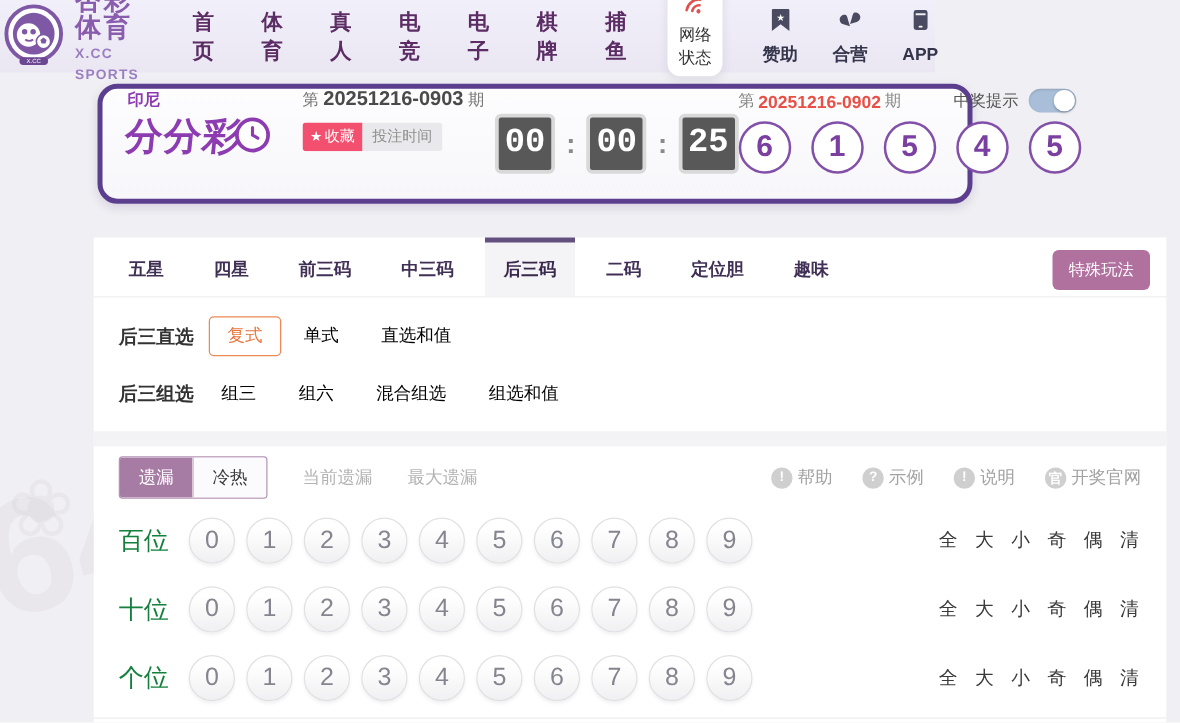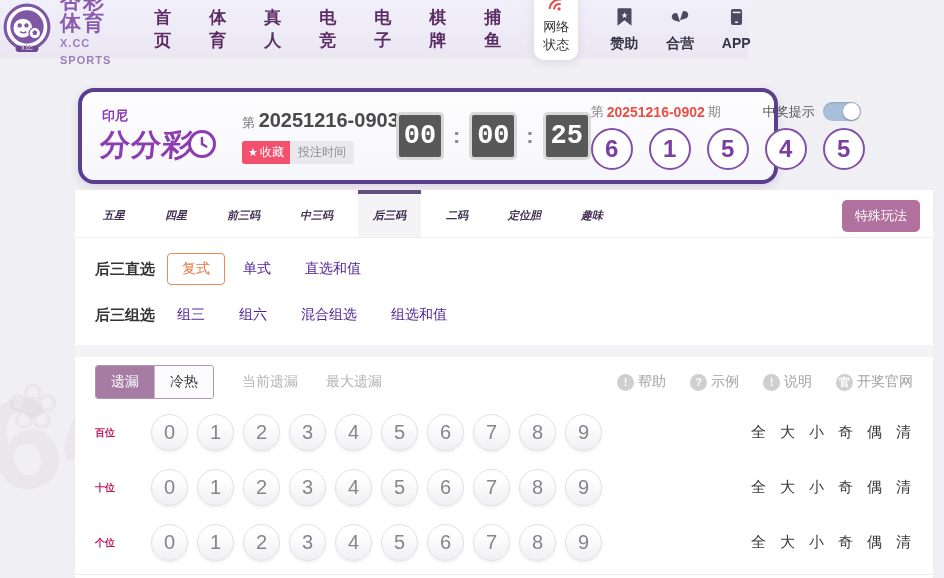--- a/index.html
+++ b/index.html
@@ -31,33 +31,33 @@
   .net-box { background: #ffffff; border-radius: 10px; box-shadow: 0 3px 8px rgba(90,70,120,0.12);
     padding: 16px 9px 6px 9px; margin-left: 14px; margin-top: -14px;
     display: flex; flex-direction: column; align-items: center; }
   .net-icon { transform: rotate(-38deg); margin-bottom: 0px; margin-top: -8px; }
   .net-label { font-size: 13px; color: #333; }
   .quick-links { display: flex; margin-left: 18px; }
   .quick-link { width: 56px; display: flex; flex-direction: column; align-items: center; cursor: pointer; }
   .quick-link .ql-label { font-size: 14px; font-weight: bold; color: #34344a; margin-top: 3px; }
 
   
-  .banner { position: absolute; left: 78px; top: 88px; width: 700px; height: 96px;
+  .banner { position: absolute; left: 78px; top: 67px; width: 700px; height: 96px;
     background: linear-gradient(180deg,#fdfdfe,#f7f6fa);
     border: 4px solid #5b3e8e; border-radius: 16px;
     box-shadow: 0 3px 8px rgba(80,60,120,0.15);
-    display: flex; align-items: center; }
+    display: flex; }
   .lot-logo { position: relative; margin-left: 18px; width: 128px; flex: 0 0 auto; }
   .lot-region { font-size: 13px; font-weight: bold; color: #8d3bb0; display: block; margin-left: 2px; }
   .lot-name-row { display: flex; align-items: center; }
   .lot-name { font-size: 30px; font-weight: bold; color: #8d3bb0; transform: skewX(-6deg); letter-spacing: 1px; }
   .lot-clock { margin-left: -6px; margin-top: 2px; }
   .issue-block { margin-left: 14px; width: 148px; flex: 0 0 auto; }
   .issue-line { font-size: 13px; color: #777; white-space: nowrap; }
-  .issue-num { font-size: 20px; font-weight: bold; color: #4a4a4a; }
+  .issue-num { font-size: 16px; font-weight: bold; color: #4a4a4a; }
   .fav-row { display: inline-flex; align-items: stretch; margin-top: 9px; border-radius: 3px; overflow: hidden; }
   .fav-badge { background: #f2506e; color: #fff; font-size: 12px; padding: 3px 6px; display: flex; align-items: center; cursor: pointer; }
   .fav-badge .star { font-size: 11px; margin-right: 2px; }
   .bet-time { background: #e9e8ec; color: #8f8f8f; font-size: 12px; padding: 3px 8px; display: flex; align-items: center; }
   .timer { display: flex; align-items: center; margin-left: 6px; flex: 0 0 auto; }
   .t-box { width: 48px; height: 48px; background: #585858; border: 3px solid #d9d9d9; border-radius: 5px;
     color: #fff; font-size: 27px; font-weight: bold; display: flex; align-items: center; justify-content: center;
     font-family: "Liberation Mono","DejaVu Sans Mono",monospace; }
   .t-colon { color: #8a8a8a; font-size: 22px; font-weight: bold; margin: 0 9px; }
   .banner-right { margin-left: auto; margin-right: 20px; flex: 0 0 auto; }
@@ -71,48 +71,48 @@
   .win-balls { display: flex; margin-top: 7px; }
   .win-balls .win-ball { width: 42px; height: 42px; border-radius: 50%; border: 2px solid #8250a8;
     color: #7a3fa0; font-size: 24px; font-weight: bold; display: flex; align-items: center; justify-content: center;
     margin-right: 16px; background: #fff; }
   .win-balls .win-ball:last-child { margin-right: 0; }
 
   
   .panel { position: absolute; left: 75px; top: 190px; width: 858px; height: 388px; background: #ffffff; }
 
   .tabbar { display: flex; align-items: stretch; height: 48px; border-bottom: 1px solid #f0eef2; padding-left: 8px; position: relative; }
-  .tab { font-size: 11px; font-weight: bold; color: #413055; padding: 0 15px; margin: 0 5px;
-    display: flex; align-items: center; border-top: 4px solid transparent; cursor: pointer; font-style: italic; }
+  .tab { font-size: 14px; font-weight: bold; color: #413055; padding: 0 15px; margin: 0 5px;
+    display: flex; align-items: center; border-top: 4px solid transparent; cursor: pointer; }
   .tab.active { border-top-color: #63507f; background: #f4f3f6; color: #38284c; }
   .special-btn { position: absolute; right: 13px; top: 10px; background: #b0719f; color: #fff;
     font-size: 13px; padding: 7px 13px; border-radius: 5px; cursor: pointer; }
 
   .play-area { padding: 8px 20px 0 20px; }
   .play-row { display: flex; align-items: center; height: 46px; }
   .play-group { font-size: 15px; font-weight: bold; color: #333; width: 80px; flex: 0 0 auto; }
-  .play-opt { font-size: 14px; color: #4c1d95; margin-right: 30px; padding: 6px 2px; cursor: pointer; }
+  .play-opt { font-size: 14px; color: #000000; margin-right: 30px; padding: 6px 2px; cursor: pointer; }
   .play-opt.selected { color: #e8743c; border: 1px solid #eb8a57; border-radius: 4px; padding: 6px 14px; margin-left: -8px; margin-right: 16px; background: #fff; }
 
   .gray-band { height: 12px; background: #f3f2f5; margin-top: 7px; }
 
   .controls-row { display: flex; align-items: center; height: 46px; padding: 0 20px; margin-top: 2px; }
   .segmented { display: inline-flex; border: 1px solid #b492b2; border-radius: 3px; overflow: hidden; }
   .seg-btn { font-size: 14px; padding: 7px 15px; cursor: pointer; }
   .seg-btn.active { background: #a67ba4; color: #fff; }
   .seg-btn.inactive { background: #fbfafc; color: #3a3a3a; border-left: 1px solid #cdb8cc; }
   .stat-link { font-size: 14px; color: #b3b3b3; margin-left: 28px; cursor: pointer; }
   .help-links { margin-left: auto; display: flex; align-items: center; }
   .help-link { display: flex; align-items: center; margin-left: 24px; cursor: pointer; }
   .help-ico { width: 17px; height: 17px; border-radius: 50%; background: #cfcfcf; color: #fff;
     font-size: 11px; font-weight: bold; display: flex; align-items: center; justify-content: center; margin-right: 4px; }
   .help-label { font-size: 14px; color: #a2a2a2; }
 
   .num-row { display: flex; align-items: center; height: 55px; padding: 0 20px; }
-  .num-label { font-size: 10px; font-weight: bold; color: #be185d; width: 56px; flex: 0 0 auto; }
+  .num-label { font-size: 20px; font-weight: normal; color: #15803d; width: 56px; flex: 0 0 auto; }
   .balls { display: flex; }
   .ball { width: 37px; height: 37px; border-radius: 50%; border: 1px solid #e1e1e5;
     background: linear-gradient(180deg,#ffffff 20%,#f0f0f2 100%);
     box-shadow: 0 2px 3px rgba(0,0,0,0.06);
     color: #85858f; font-size: 20px; display: flex; align-items: center; justify-content: center;
     margin-right: 9px; cursor: pointer; }
   .qs-wrap { margin-left: auto; margin-right: 2px; display: flex; }
   .qs { font-size: 15px; color: #3a3a3a; margin-left: 14px; cursor: pointer; }
   .bottom-divider { border-top: 1px solid #ededf0; margin-top: 4px; }
 </style>

